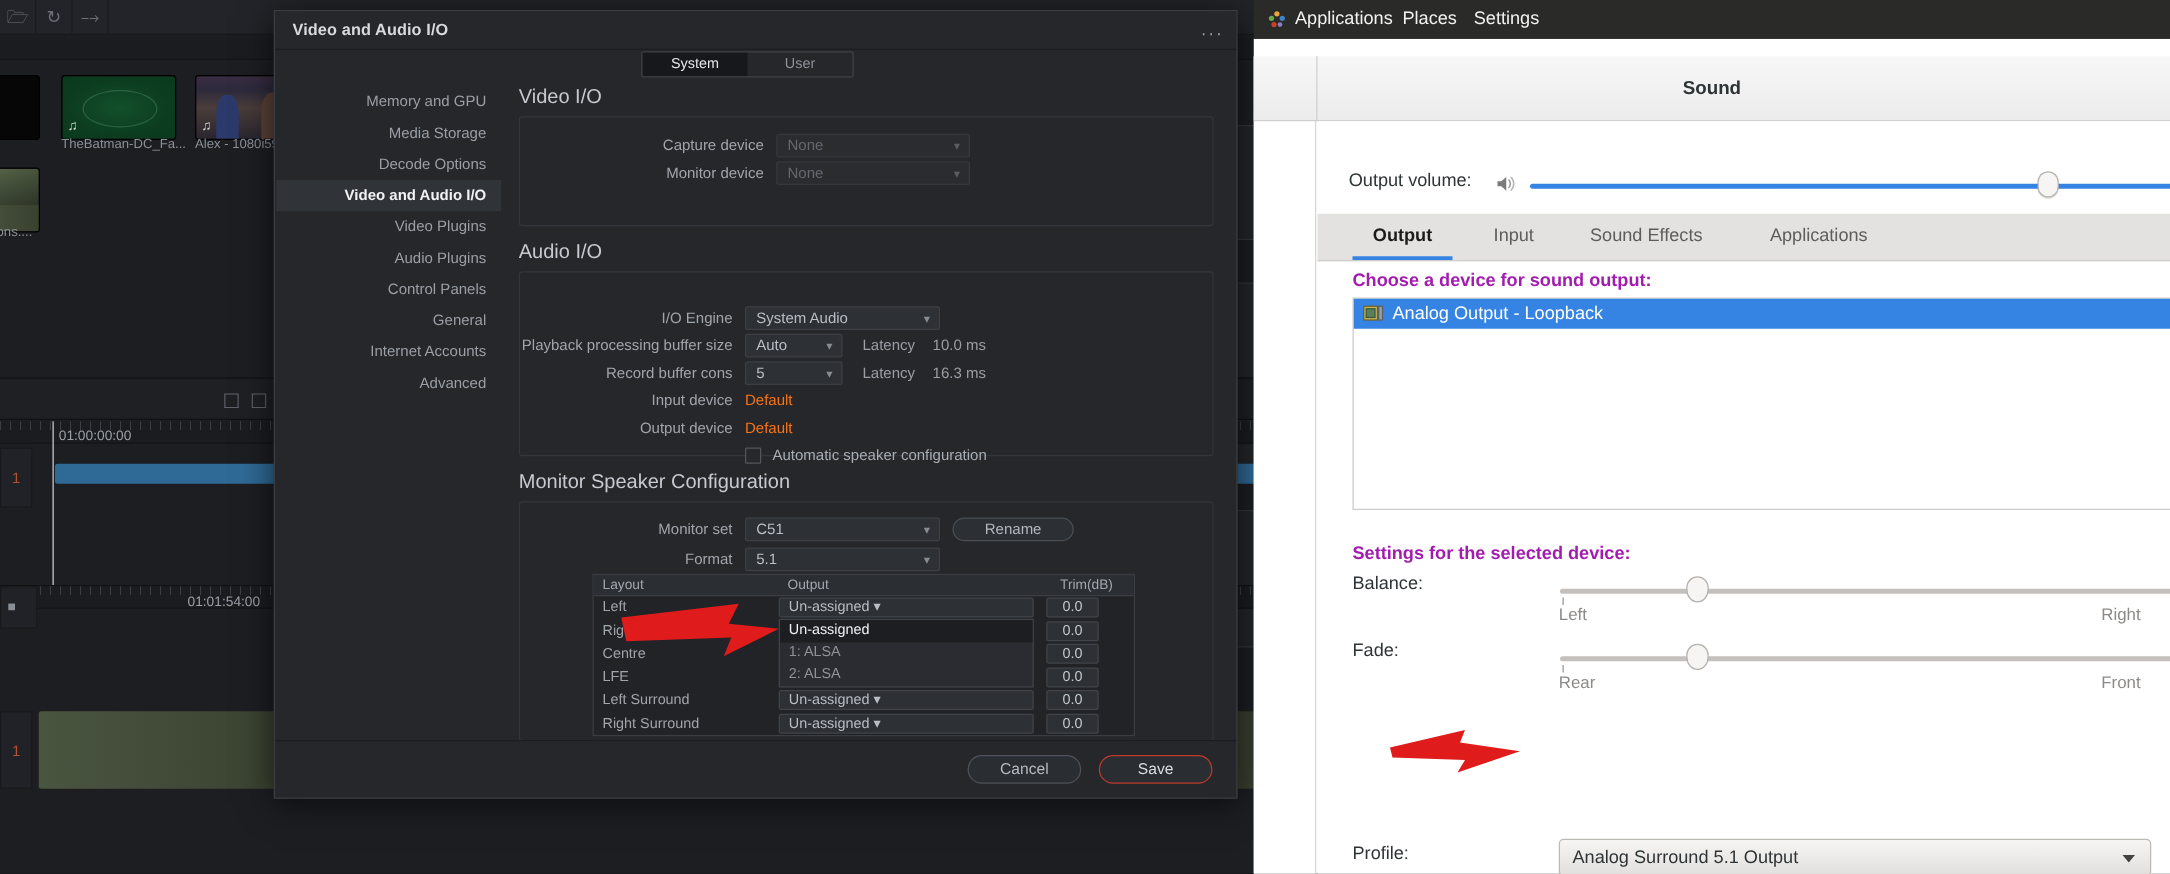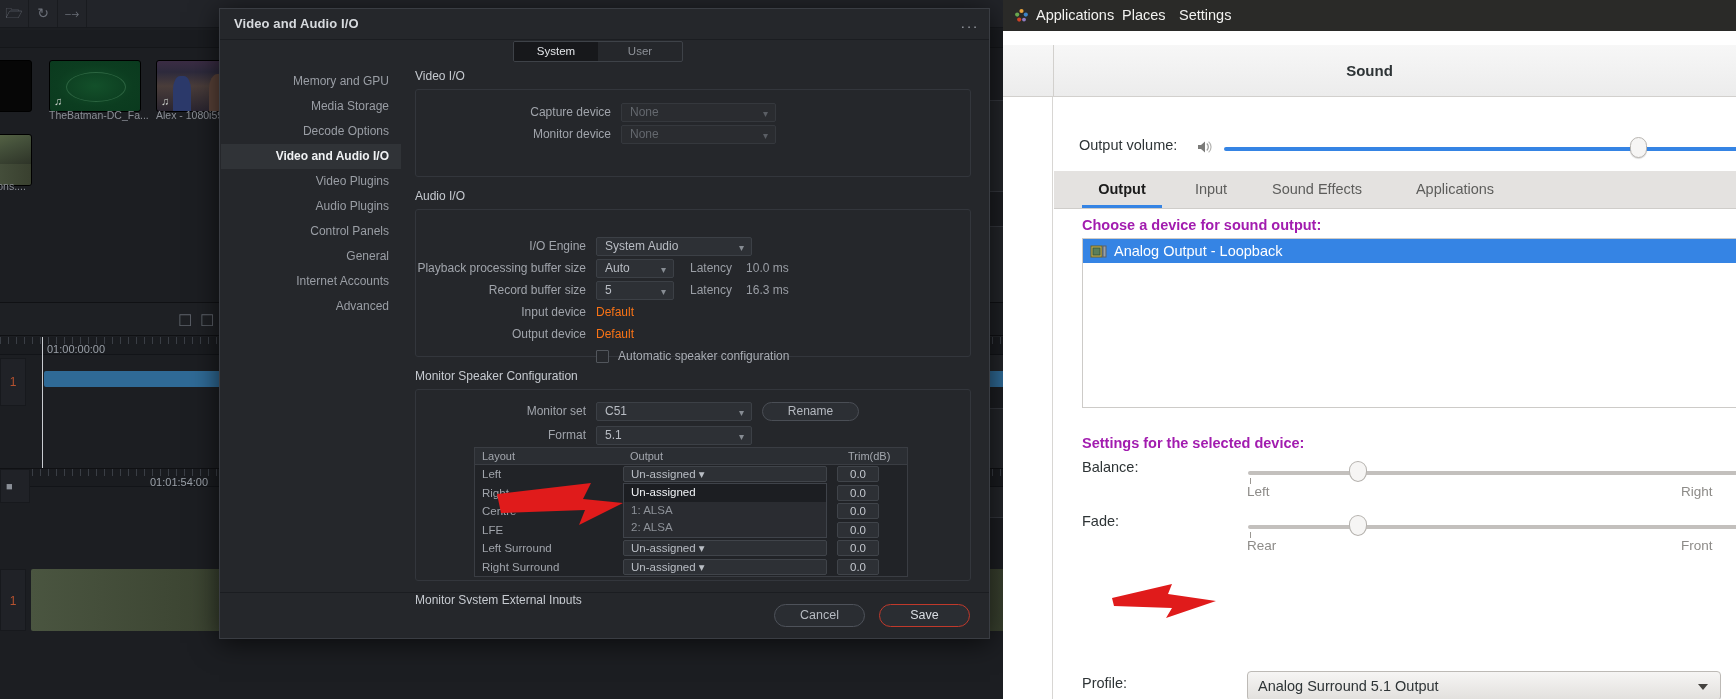--- a/index.html
+++ b/index.html
@@ -144,21 +144,21 @@
   .nav-item {
     height:25px; line-height:25px; text-align:right; padding-right:12px;
     color:#9a9ea5; font-size:12px;
   }
   .nav-item.active { background:#303337; color:#f0f2f4; font-weight:600; }
 
   .content {
     position:absolute; left:195px; top:60px; width:556px; height:535px;
     overflow:hidden;
   }
-  .sec-title { color:#c6cad0; font-size:12px; margin:0 0 6px 0; }
+  .sec-title { color:#c6cad0; font-size:16px; margin:0 0 6px 0; }
   .group {
     border:1px solid #33363c; border-radius:3px; background:#25272b;
     position:relative;
   }
   .row { display:flex; align-items:center; height:22px; margin-bottom:0px; }
   .lbl {
     color:#a0a4ab; font-size:12px; text-align:right; padding-right:10px;
   }
   .combo {
     background:#2d3035; border:1px solid #3c4046; border-radius:2px;
@@ -444,21 +444,21 @@
         <div class="row">
           <div class="lbl" style="width:180px;">Playback processing buffer size</div>
           <div class="combo" style="width:78px;">
             <span>Auto</span>
             <span class="chev">▾</span>
           </div>
           <div class="lat" style="padding-left:16px;">Latency</div>
           <div class="lat" style="padding-left:14px;">10.0 ms</div>
         </div>
         <div class="row">
-          <div class="lbl" style="width:180px;">Record buffer size</div>
+          <div class="lbl" style="width:180px;">Record buffer cons</div>
           <div class="combo" style="width:78px;">
             <span>5</span>
             <span class="chev">▾</span>
           </div>
           <div class="lat" style="padding-left:16px;">Latency</div>
           <div class="lat" style="padding-left:14px;">16.3 ms</div>
         </div>
         <div class="row">
           <div class="lbl" style="width:180px;">Input device</div>
           <div class="plaintext">Default</div>

